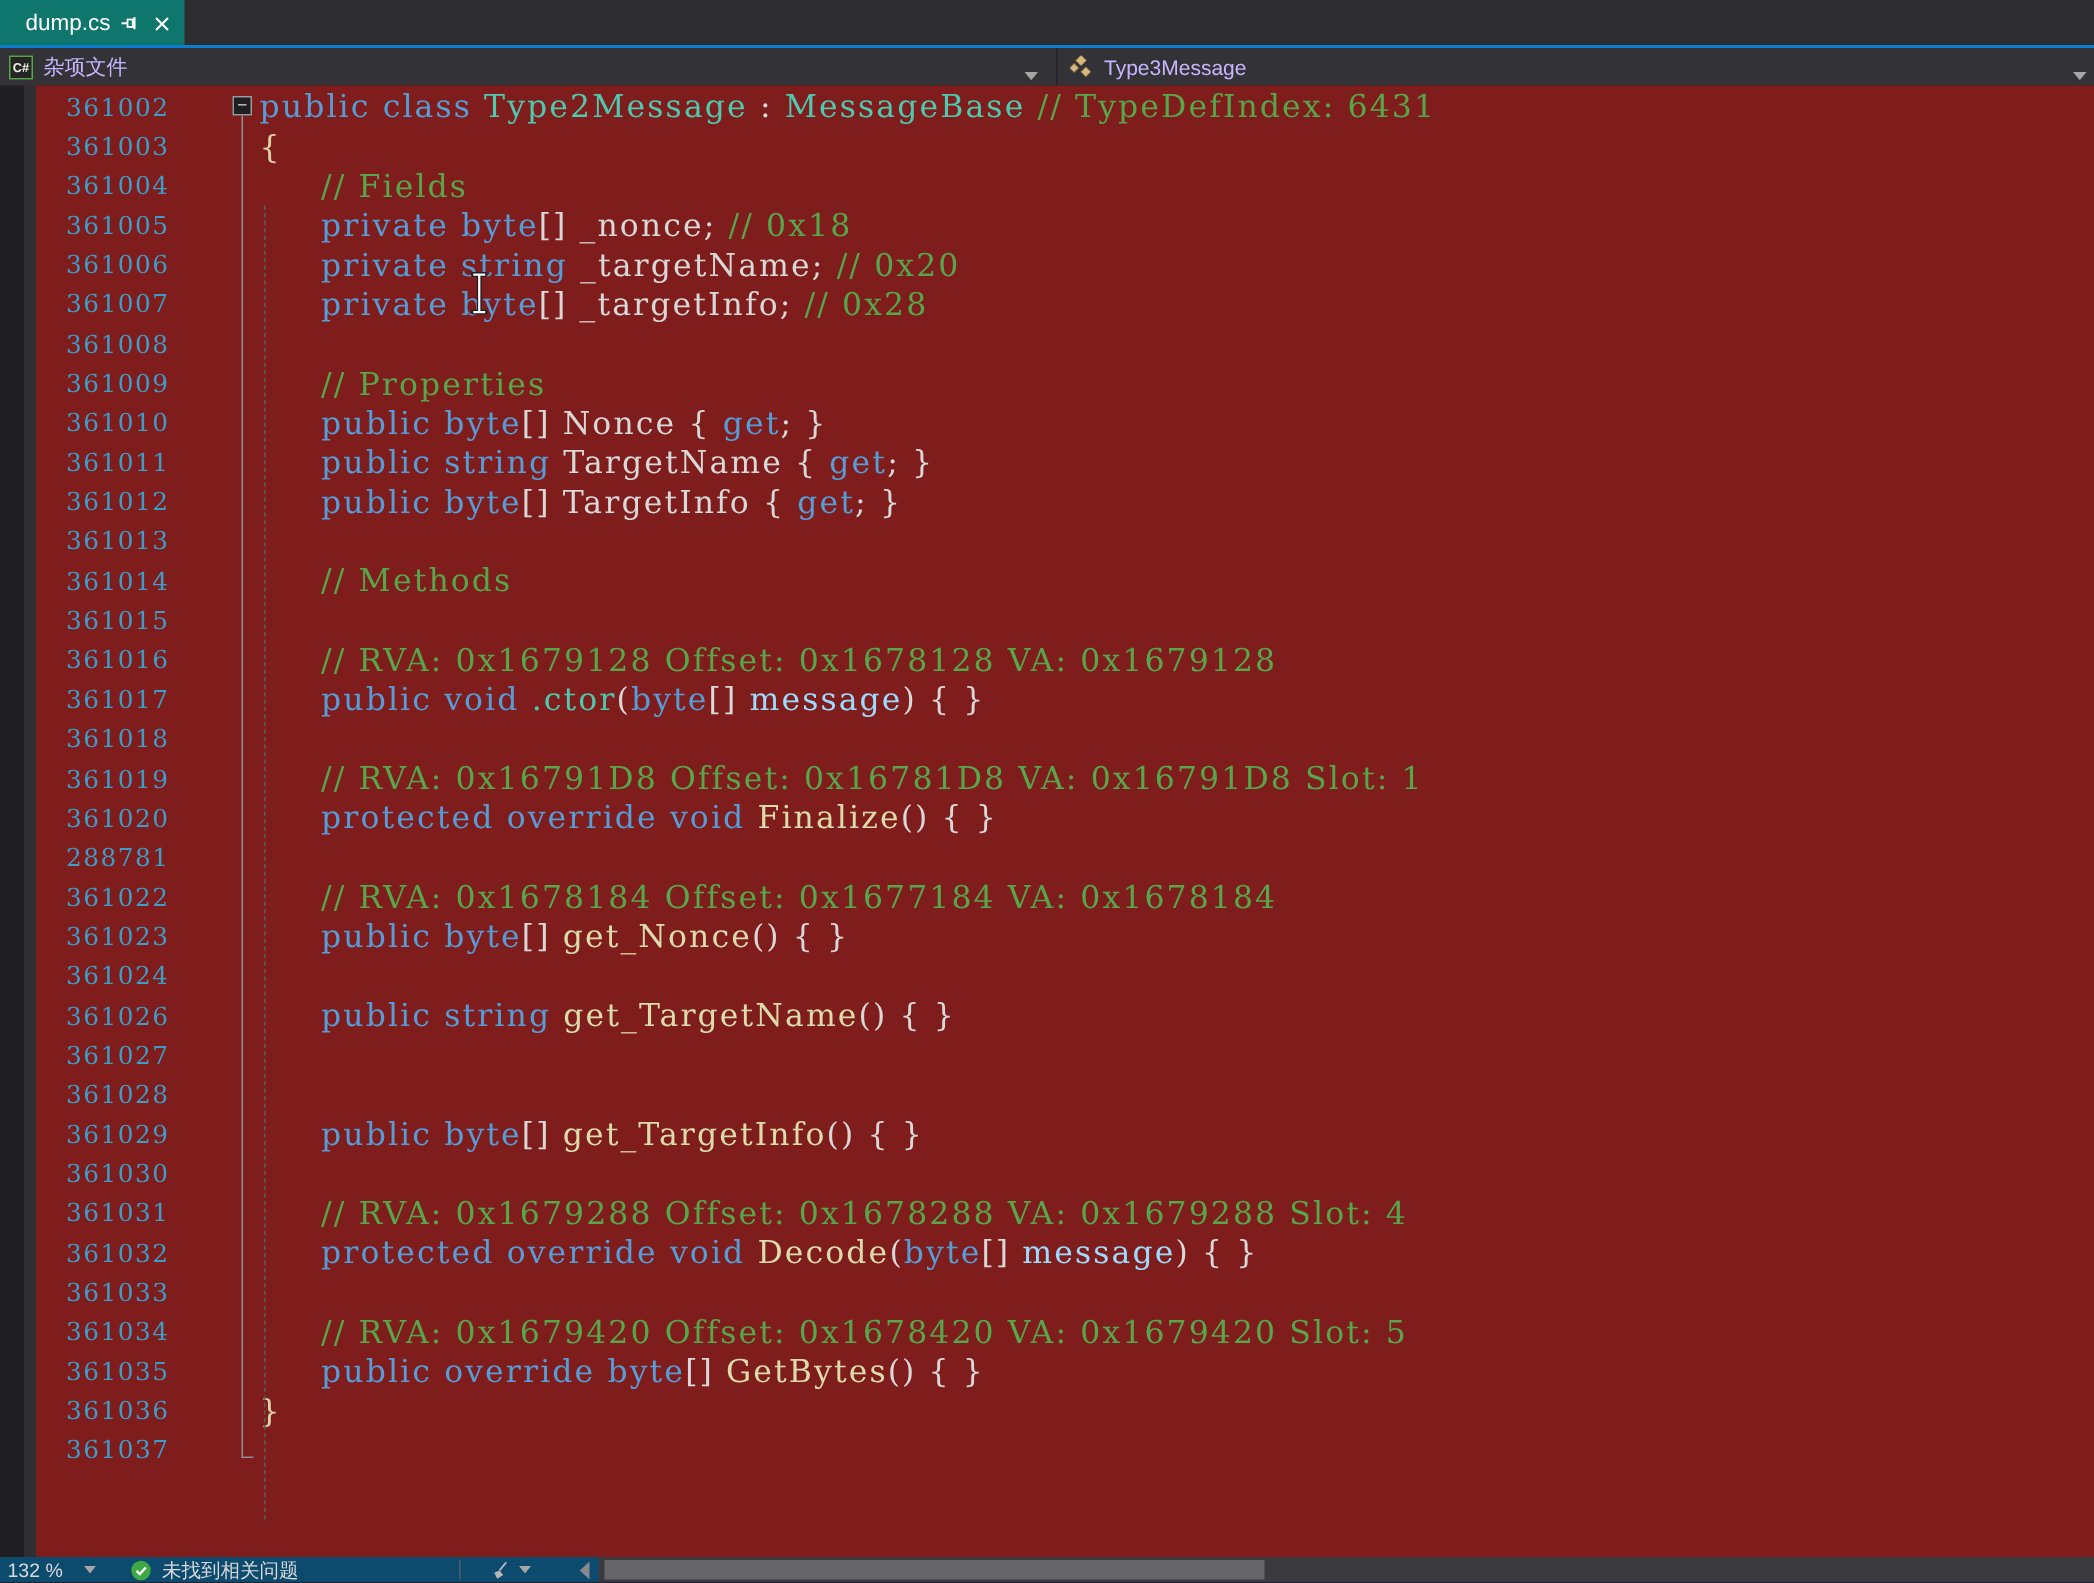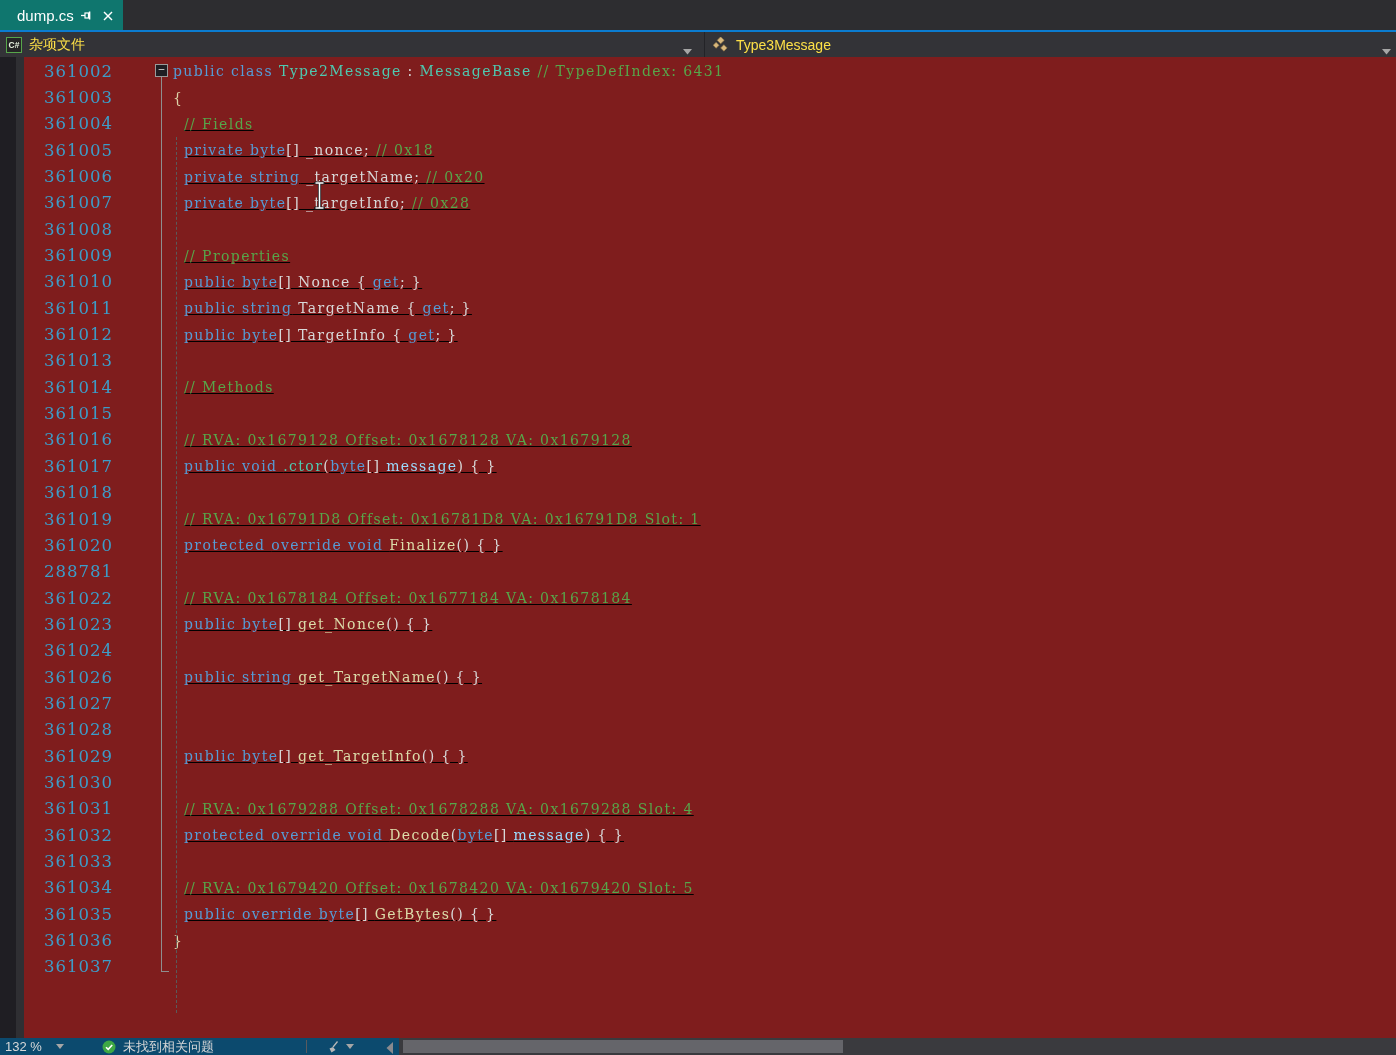--- a/index.html
+++ b/index.html
@@ -21,36 +21,36 @@
   .active-border { position:absolute; left:0; top:30px; width:1396px; height:2px; background:#0B7CD0; }
   
   .navbar { position:absolute; left:0; top:32px; width:1396px; height:25px; background:#333337; }
   .nav-left { position:absolute; left:0; top:0; width:704px; height:25px; display:flex; align-items:center; }
   .nav-right { position:absolute; left:705px; top:0; width:691px; height:25px; display:flex; align-items:center; }
   .nav-divider { position:absolute; left:704px; top:0; width:1px; height:25px; background:#232327; }
   .cs-icon {
     width:16px; height:16px; margin-left:6px; border:1px solid #57A64A; background:#252526;
     color:#E8F2E0; font-size:8.5px; font-weight:bold; display:flex; align-items:center; justify-content:center;
   }
-  .nav-label { color:#fde047; font-size:14px; margin-left:7px; white-space:nowrap; }
+  .nav-label { color:#c4b5fd; font-size:14px; margin-left:7px; white-space:nowrap; }
   .nav-chevron { position:absolute; top:9px; }
   
   .editor { position:absolute; left:16px; top:57px; width:1396px; height:981px; background:#7f1d1d; overflow:hidden; }
   .gutter-strip { position:absolute; left:0; top:0; width:8px; height:981px; background:#2F2F33; }
   .lines { position:absolute; left:0; top:1px; width:1396px; }
   .line { height:26.35px; display:flex; align-items:center; white-space:pre; }
   .num {
     display:inline-block; width:65px; margin-left:28px; color:#3D9CC8;
     font-family:"DejaVu Serif", serif; font-size:16.5px; letter-spacing:1px; flex:none;
   }
   .code {
-    font-family:"DejaVu Serif", serif; font-size:14px; letter-spacing:1.4px; white-space:pre; flex:none;
+    font-family:"DejaVu Serif", serif; font-size:21px; letter-spacing:1.4px; white-space:pre; flex:none;
   }
   .code.i0 { padding-left:64px; }
-  .code.i1 { padding-left:75px;text-decoration:underline; }
+  .code.i1 { padding-left:105px; }
   .tk-kw { color:#569CD6; }
   .tk-ty { color:#4EC9B0; }
   .tk-me { color:#DCDCAA; }
   .tk-cm { color:#57A64A; }
   .tk-pl { color:#D8D8D8; }
   .tk-pa { color:#9CDCFE; }
   .tk-br { color:#DCD2A8; }
   
   .fold-box {
     position:absolute; left:139px; top:7px; width:13px; height:13px;
@@ -59,21 +59,21 @@
   }
   .outline-line { position:absolute; left:145px; top:20px; width:1px; height:895px; background:#8E8E8E; }
   .outline-tick { position:absolute; left:145px; top:914px; width:8px; height:1px; background:#8E8E8E; }
   .indent-guide { position:absolute; left:160px; top:80px; height:876px; width:0; border-left:1px dashed #5A5A5A; }
   .ibeam { position:absolute; left:297px; top:124px; }
   
   .statusbar { position:absolute; left:0; top:1038px; width:1396px; height:34px; background:#0c4a6e; }
   .zoom-ctrl { position:absolute; left:0; top:0; height:17px; display:flex; align-items:center; cursor:default; }
   .zoom-label { color:#D8D8D8; font-size:13px; margin-left:5px; white-space:nowrap; }
   .sb-chevron { margin-left:14px; display:flex; }
-  .issues { position:absolute; left:102px; top:0; height:17px; display:flex; align-items:center; }
+  .issues { position:absolute; left:87px; top:0; height:17px; display:flex; align-items:center; }
   .issues-text { color:#D8D8D8; font-size:13px; margin-left:7px; white-space:nowrap; }
   .sb-divider { position:absolute; left:306px; top:2px; width:1px; height:13px; background:#5A5A5E; }
   .cleanup { position:absolute; left:326px; top:0; height:17px; display:flex; align-items:center; }
   .hscroll-left { position:absolute; left:386px; top:2px; }
   .hscroll-track { position:absolute; left:399px; top:0; width:997px; height:17px; background:#3A3A3E; }
   .hscroll-thumb { position:absolute; left:4px; top:2px; width:440px; height:13px; background:#65656A; }
 </style>
 </head>
 <body>
 

